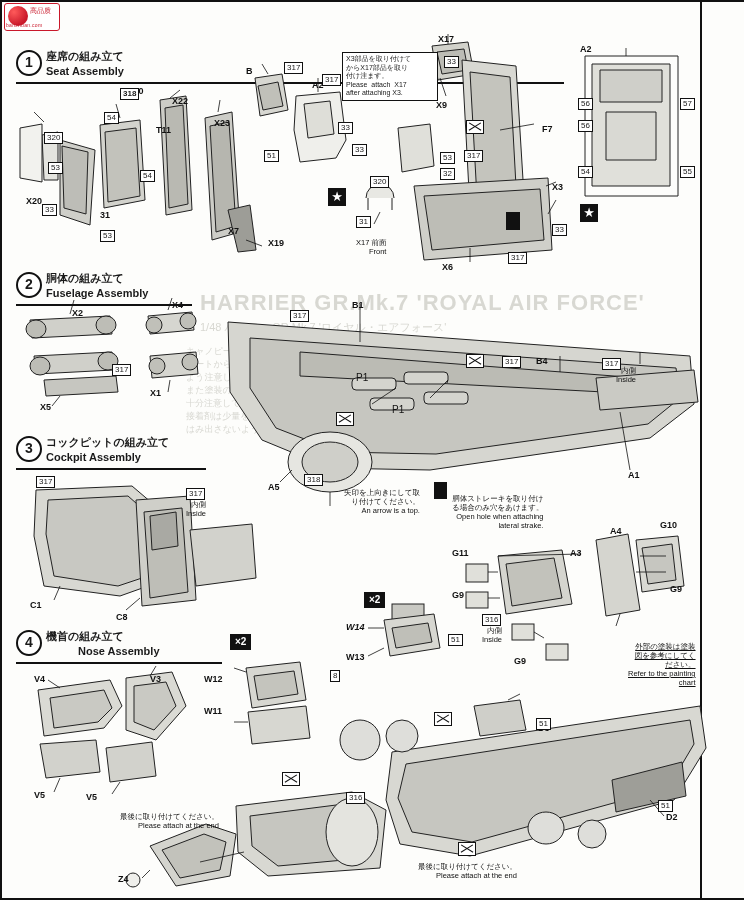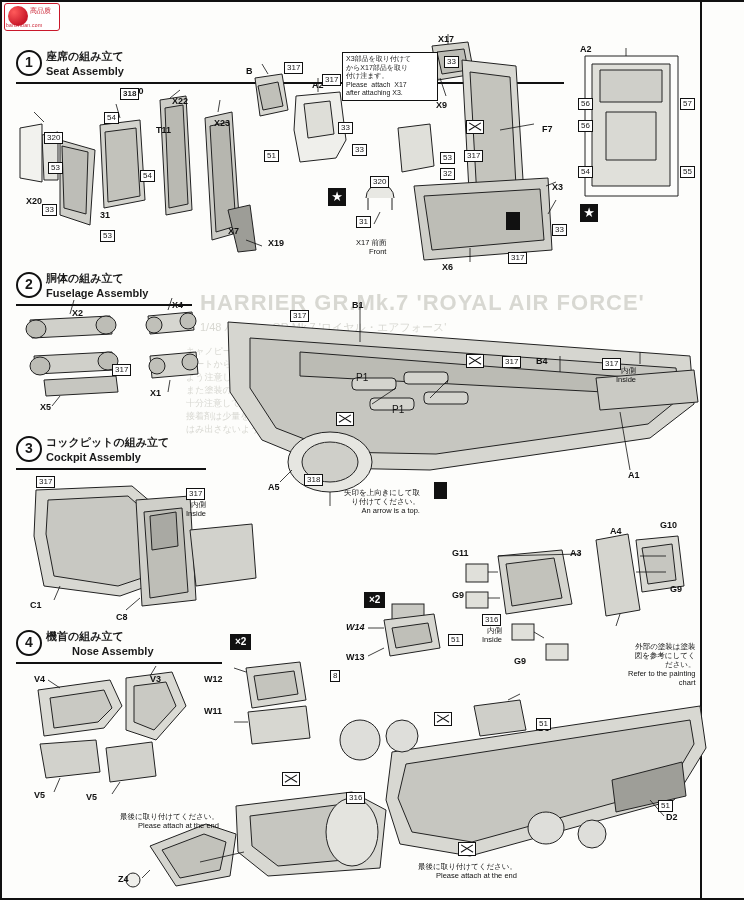--- a/index.html
+++ b/index.html
@@ -282,20 +282,24 @@
 Inside</div>
 
   <div class="lbl sm" style="left:356px;top:372px;">P1</div>
   <div class="lbl sm" style="left:392px;top:404px;">P1</div>
 
   <div class="nog" style="left:466px;top:354px;"></div>
   <div class="nog" style="left:336px;top:412px;"></div>
   <div class="lbl jp" style="left:344px;top:488px;">矢印を上向きにして取
 り付けてください。
 An arrow is a top.</div>
+  <div class="lbl jp" style="left:452px;top:494px;">胴体ストレーキを取り付け
+る場合のみ穴をあけます。
+Open hole when attaching
+lateral strake.</div>
   <div class="blk" style="left:434px;top:482px;width:13px;height:17px;"></div>
 
   <div class="stepnum" style="left:16px;top:436px;">3</div>
   <div class="stepttl" style="left:46px;top:436px;">コックピットの組み立て</div>
   <div class="stepttl en" style="left:46px;top:451px;">Cockpit Assembly</div>
   <div class="hrule" style="left:16px;top:468px;width:190px;"></div>
 
   <svg style="left:0;top:0;width:744px;height:900px;">
     <g stroke="#222" stroke-width="1">
 
@@ -347,29 +351,29 @@
   <div class="lbl" style="left:514px;top:656px;">G9</div>
 
   <div class="tag" style="left:36px;top:476px;">317</div>
   <div class="tag" style="left:186px;top:488px;">317</div>
   <div class="lbl jp" style="left:186px;top:500px;">内側
 Inside</div>
   <div class="tag" style="left:482px;top:614px;">316</div>
   <div class="lbl jp" style="left:482px;top:626px;">内側
 Inside</div>
   <div class="dbl" style="left:364px;top:592px;background:#111;color:#fff;border-color:#111;">×2</div>
-  <div class="lbl jp" style="left:628px;top:642px;">外部の塗装は塗装
+  <div class="lbl jp" style="left:628px;top:642px;text-decoration:underline;">外部の塗装は塗装
 図を参考にしてく
 ださい。
 Refer to the painting
 chart</div>
 
   <div class="stepnum" style="left:16px;top:630px;">4</div>
   <div class="stepttl" style="left:46px;top:630px;">機首の組み立て</div>
-  <div class="stepttl en" style="left:40px;top:645px;padding-left:32px;">Nose Assembly</div>
+  <div class="stepttl en" style="left:46px;top:645px;padding-left:32px;">Nose Assembly</div>
   <div class="hrule" style="left:16px;top:662px;width:206px;"></div>
 
   <svg style="left:0;top:0;width:744px;height:900px;">
     <g stroke="#222" stroke-width="1">
 
       <path d="M38 690 L110 680 L122 706 L104 728 L44 736 Z" fill="#dadad4"></path>
       <path d="M50 698 L104 690 L112 708 L98 722 L54 728 Z" fill="#c9c9c3"></path>
       <path d="M126 678 L172 672 L186 706 L156 740 L126 730 Z" fill="#dadad4"></path>
       <path d="M134 686 L166 682 L176 706 L154 730 L134 722 Z" fill="#c9c9c3"></path>
       <path d="M40 744 L96 740 L100 772 L46 778 Z" fill="#d2d2cc"></path>

